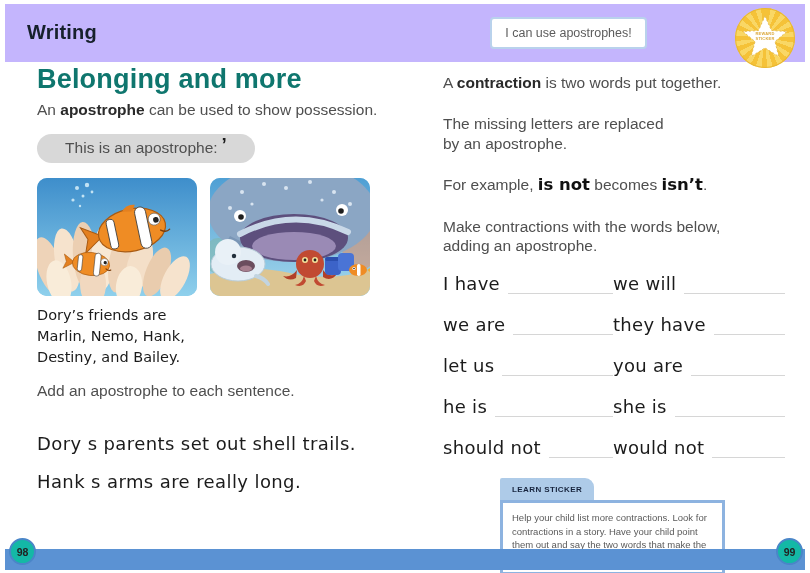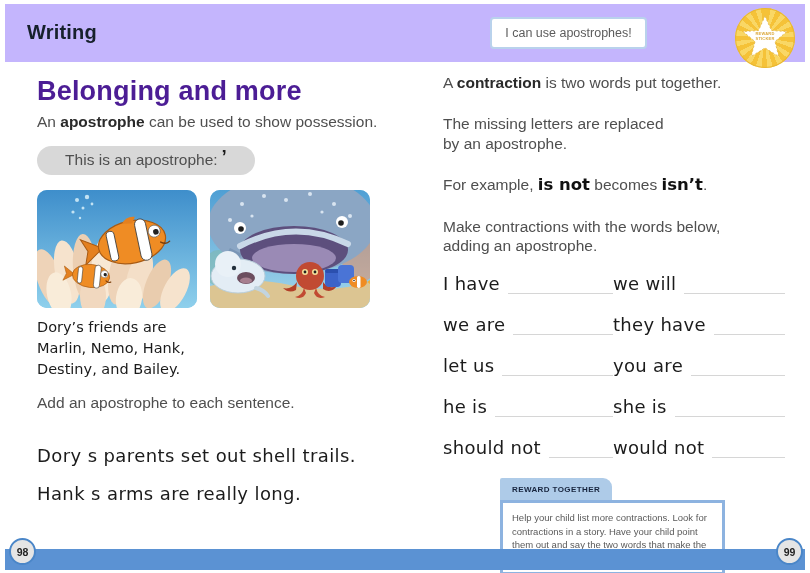--- a/index.html
+++ b/index.html
@@ -33,21 +33,21 @@
   .sticker svg { display:block; }
   .sticker-label {
     position:absolute; width:30px; text-align:center; top:24px; left:15px;
     font-size:4px; line-height:1.2; color:#dba83c; font-weight:bold;
     letter-spacing:0.2px;
   }
   
   .col-left  { position:absolute; left:37px;  top:62px; width:378px; }
   .col-right { position:absolute; left:443px; top:62px; width:342px; }
   h1.heading {
-    margin-top:14px; font-size:27px; font-weight:bold; color:#4c1d95;
+    margin-top:2px; font-size:27px; font-weight:bold; color:#0f766e;
     letter-spacing:0.2px;
   }
   .gray-text { color:#4f4f4f; font-size:15.5px; line-height:1.28; }
   .gray-text b { color:#2a2a2a; }
   .intro { margin-top:5px; }
   .pill {
     margin-top:14px; width:218px; height:29px; background:#d8d8d8;
     border-radius:15px; display:flex; align-items:center; justify-content:center;
     font-size:15.5px; color:#4f4f4f;
   }
@@ -82,21 +82,21 @@
     padding:7px 12px 6px 12px; border-radius:2px 9px 0 0;
   }
   .learn-body {
     border:3px solid #8db3e0; background:#ffffff; padding:8px 9px;
     font-size:9.5px; color:#5a5a5a; line-height:1.4;
   }
   
   .footer-bar { position:absolute; left:5px; right:5px; bottom:3px; height:21px; background:#5b92d3; }
   .page-num {
     position:absolute; width:27px; height:27px; border-radius:50%;
-    background:#e5e5e5; border:2px solid #4a86c8; z-index:2;
+    background:#14b8a6; border:2px solid #4a86c8; z-index:2;
     display:flex; align-items:center; justify-content:center;
     font-size:10.5px; font-weight:bold; color:#222;
   }
   .page-num.left  { left:9px;  top:538px; }
   .page-num.right { right:7px; top:538px; }
 </style>
 </head>
 <body>
 
 <div class="page">
@@ -314,21 +314,21 @@
             <span class="blank"></span>
           </div>
         <div class="ex-cell">
             <span class="hand ex-label">would not</span>
             <span class="blank"></span>
           </div>
       </div>
     </div>
 
     <div class="learn">
-      <div class="learn-tab">REWARD TOGETHER</div>
+      <div class="learn-tab">LEARN STICKER</div>
       <div class="learn-body">Help your child list more contractions. Look for contractions in a story. Have your child point them out and say the two words that make the contraction.</div>
     </div>
   </div>
 
   <div class="footer-bar"></div>
   <div class="page-num left">98</div>
   <div class="page-num right">99</div>
 
 </div>
 

